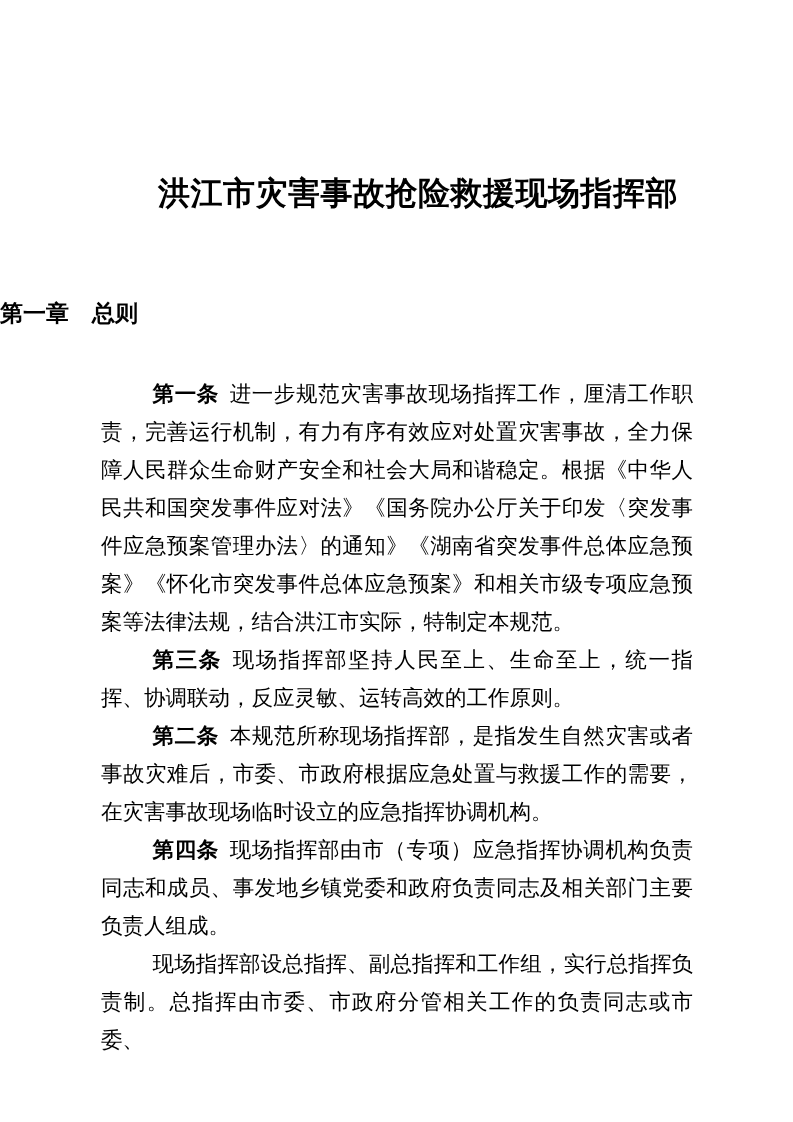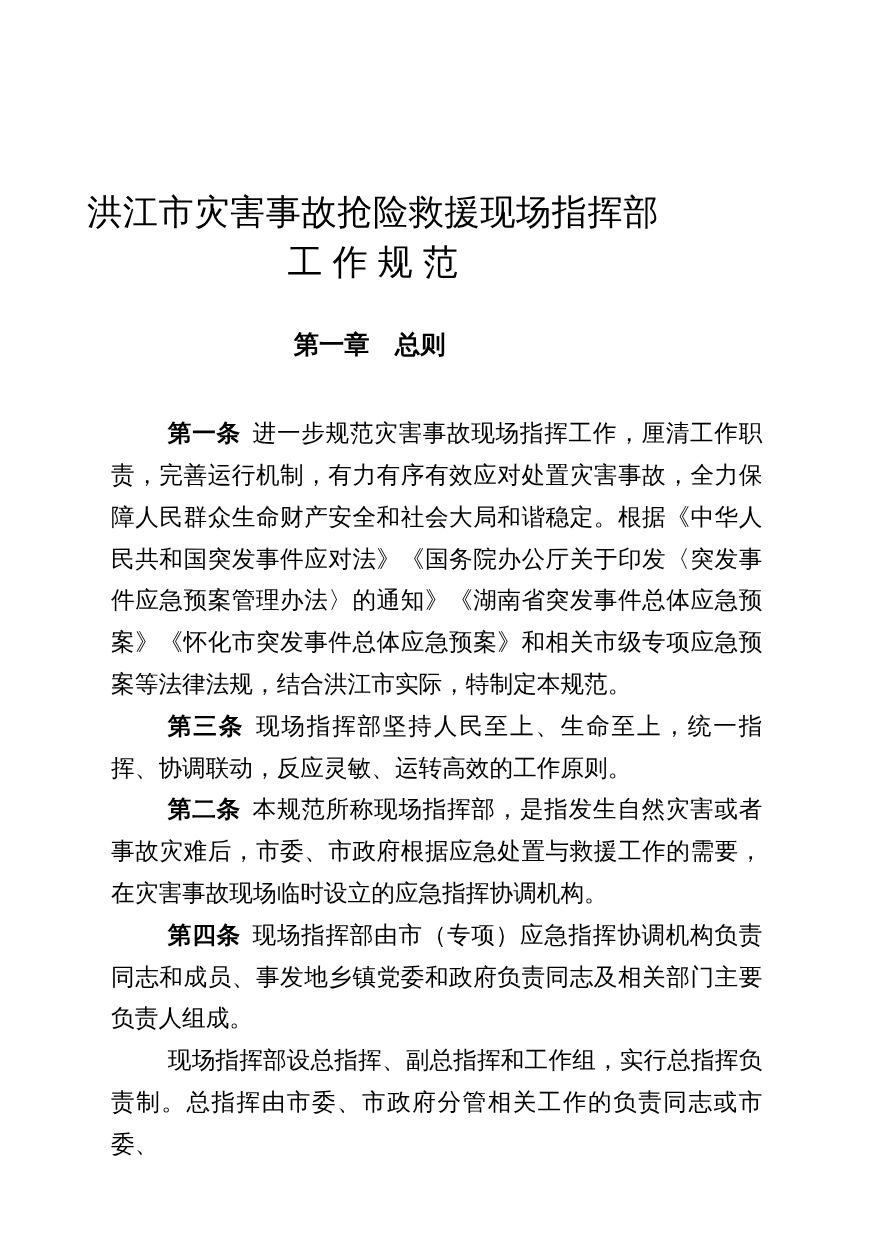--- a/index.html
+++ b/index.html
@@ -15,37 +15,37 @@
     background: #ffffff;
     color: #000000;
     font-family: "Liberation Serif", "DejaVu Serif", serif;
     overflow: hidden;
   }
   .doc-title {
     position: absolute;
     top: 171px;
     left: 0;
     width: 678px;
-    text-align: center;
+    text-align: right;
     font-size: 32px;
-    font-weight: normal;
+    font-weight: bold;
     line-height: 45px;
     letter-spacing: 0.5px;
     font-family: "Liberation Serif", "DejaVu Serif", serif;
   }
   .doc-title .title-line {
     display: block;
     white-space: pre;
   }
   .chapter-heading {
     position: absolute;
     top: 296px;
     left: 0;
     width: 672px;
-    text-align: center;
+    text-align: left;
     font-size: 23px;
     font-weight: bold;
     line-height: 34px;
     font-family: "Liberation Sans", "DejaVu Sans", sans-serif;
     white-space: pre;
   }
   .doc-body {
     position: absolute;
     top: 375px;
     left: 101px;
@@ -67,21 +67,20 @@
     margin-top: 33px;
   }
 </style>
 </head>
 <body>
 
 <div class="page">
 
   <div class="doc-title">
     <span class="title-line">洪江市灾害事故抢险救援现场指挥部</span>
-    <span class="title-line">工 作 规 范</span>
   </div>
 
   <div class="chapter-heading">第一章　总则</div>
 
   <div class="doc-body">
 
     <p><b class="article-label">第一条</b><span class="article-text">进一步规范灾害事故现场指挥工作，厘清工作职责，完善运行机制，有力有序有效应对处置灾害事故，全力保障人民群众生命财产安全和社会大局和谐稳定。根据《中华人民共和国突发事件应对法》《国务院办公厅关于印发〈突发事件应急预案管理办法〉的通知》《湖南省突发事件总体应急预案》《怀化市突发事件总体应急预案》和相关市级专项应急预案等法律法规，结合洪江市实际，特制定本规范。</span></p>
 
     <p><b class="article-label">第三条</b><span class="article-text">现场指挥部坚持人民至上、生命至上，统一指挥、协调联动，反应灵敏、运转高效的工作原则。</span></p>
 

